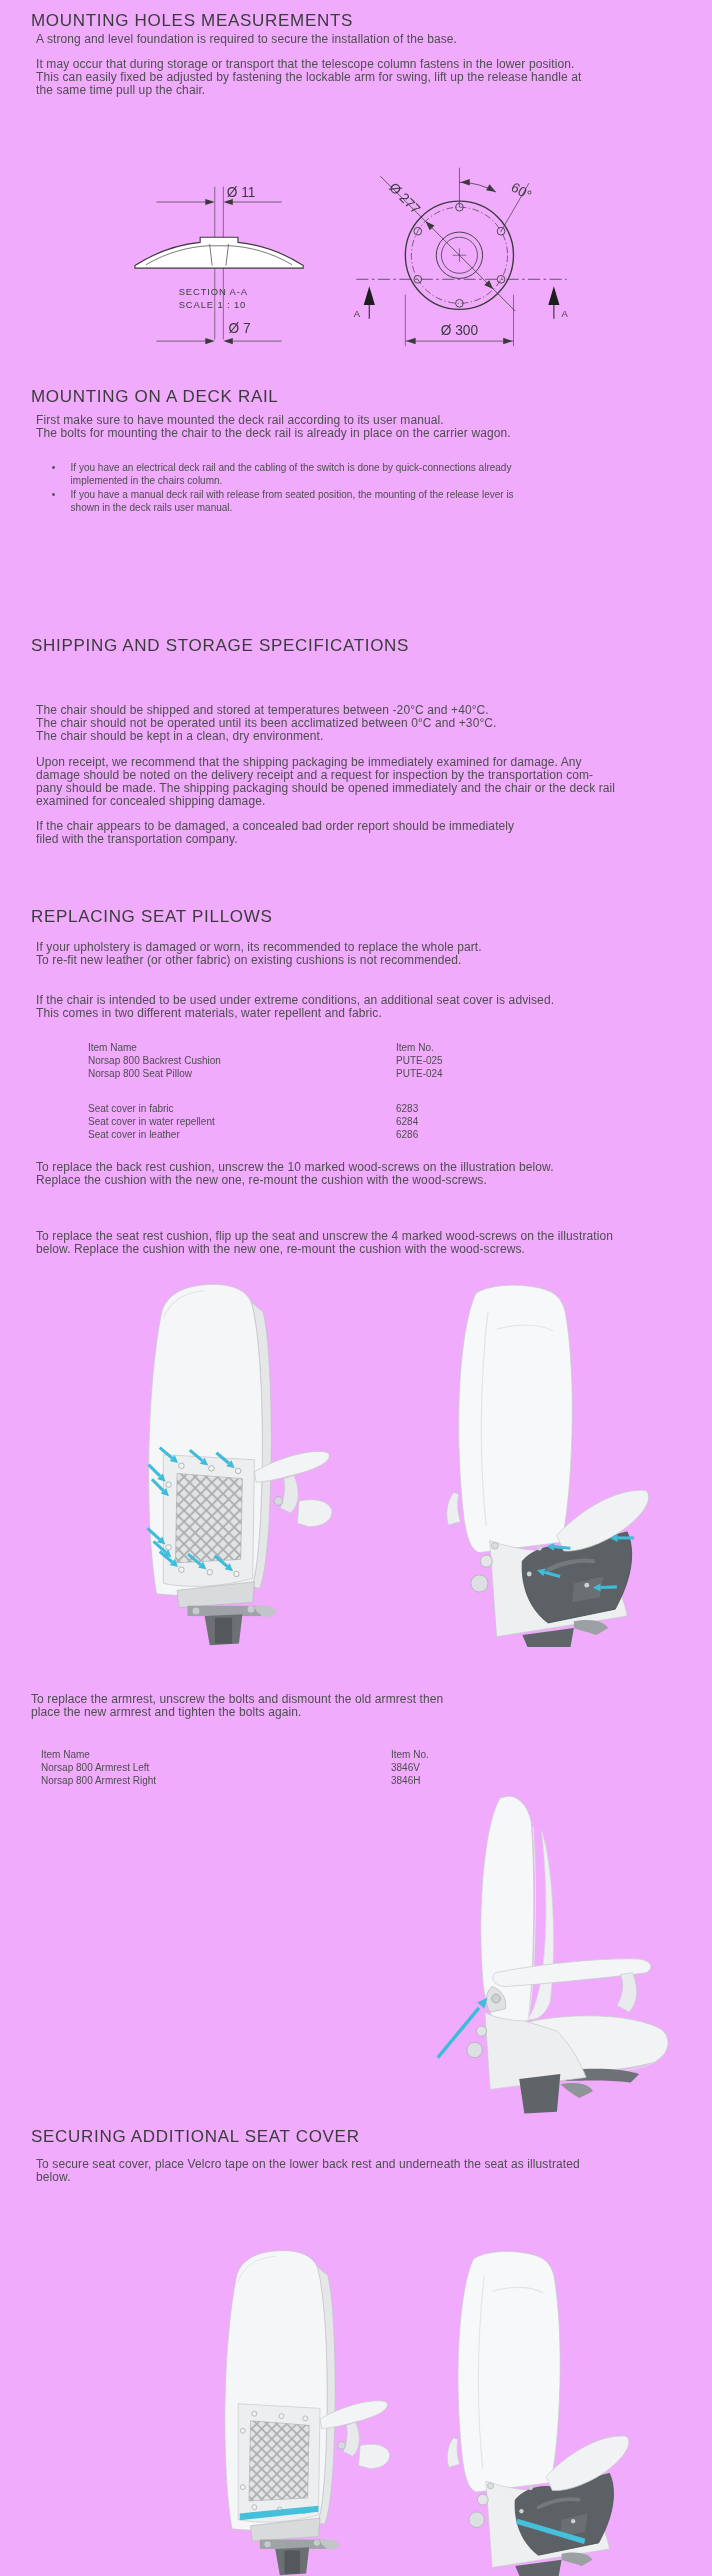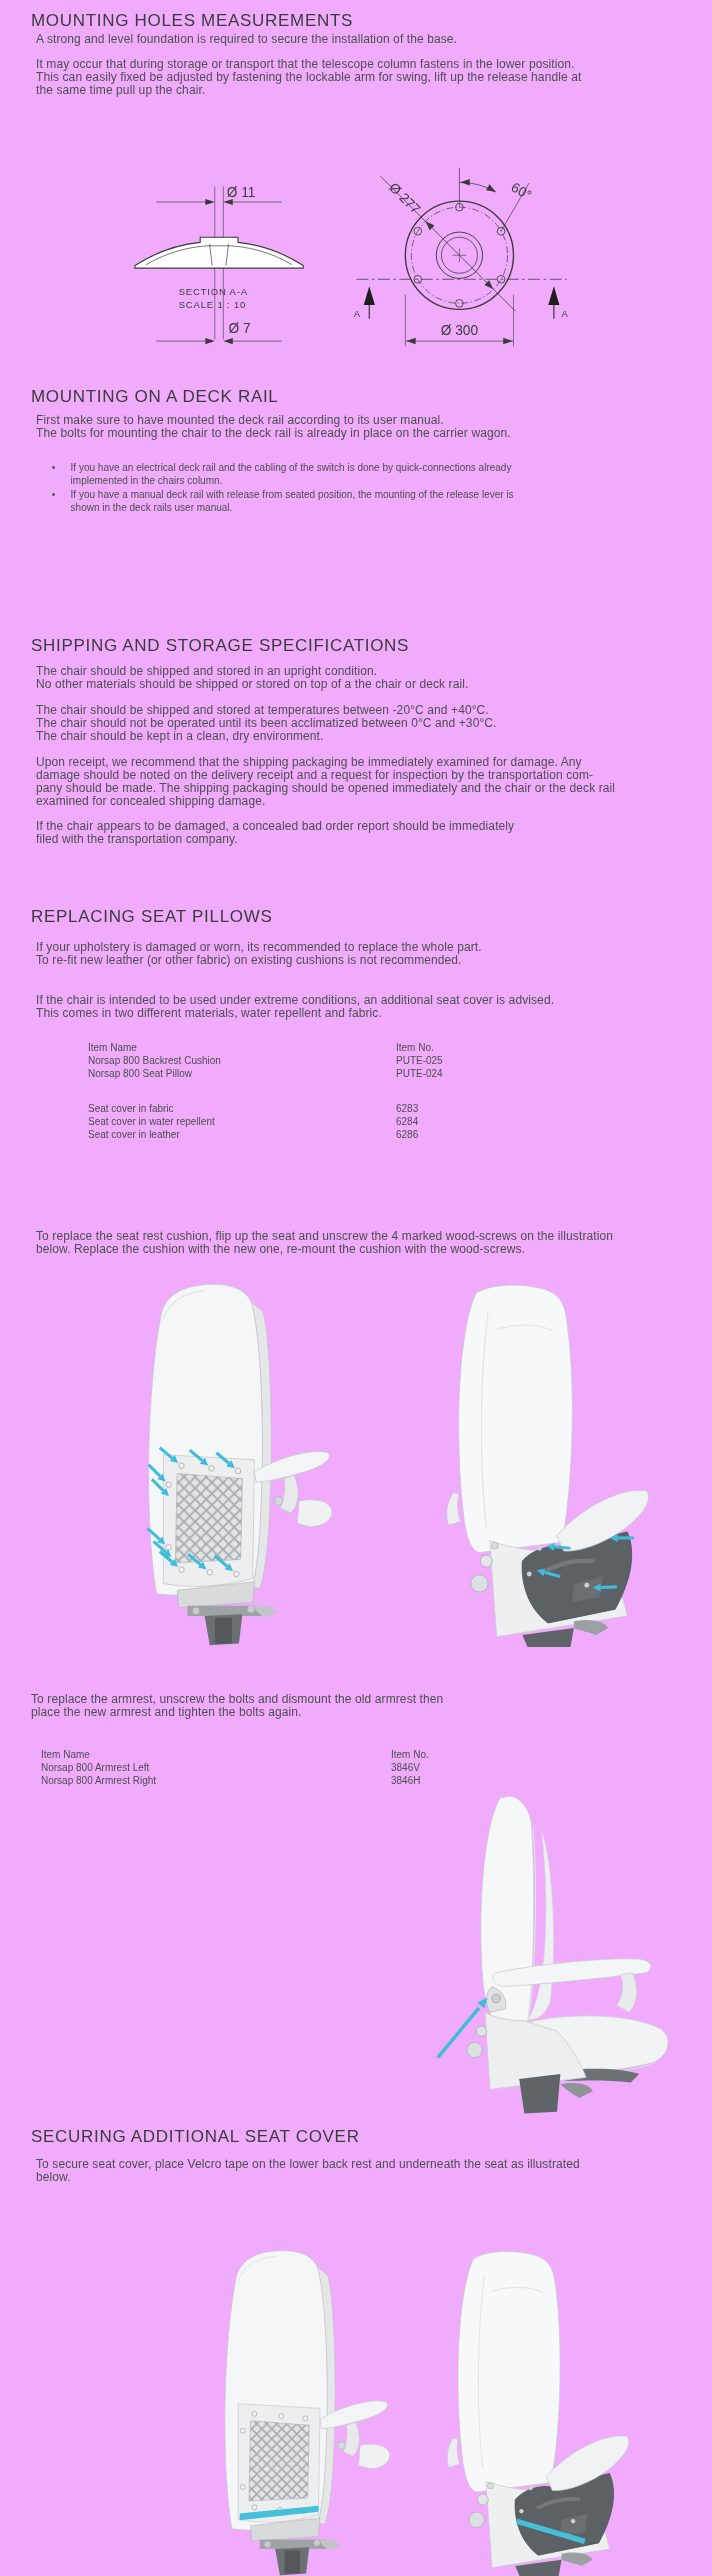--- a/index.html
+++ b/index.html
@@ -195,22 +195,20 @@
   <p class="body" style="left:36px;top:414px">First make sure to have mounted the deck rail according to its user manual.
 The bolts for mounting the chair to the deck rail is already in place on the carrier wagon.</p>
   <ul class="bullets" style="left:50px;top:461px">
     <li>If you have an electrical deck rail and the cabling of the switch is done by quick-connections already
 implemented in the chairs column.</li>
     <li>If you have a manual deck rail with release from seated position, the mounting of the release lever is
 shown in the deck rails user manual.</li>
   </ul>
 
   <h2 class="h-caps" style="left:31px;top:637px">SHIPPING AND STORAGE SPECIFICATIONS</h2>
-  <p class="body" style="left:36px;top:665px">The chair should be shipped and stored in an upright condition.
-No other materials should be shipped or stored on top of a the chair or deck rail.</p>
   <p class="body" style="left:36px;top:704px">The chair should be shipped and stored at temperatures between -20°C and +40°C.
 The chair should not be operated until its been acclimatized between 0°C and +30°C.
 The chair should be kept in a clean, dry environment.</p>
   <p class="body" style="left:36px;top:756px">Upon receipt, we recommend that the shipping packaging be immediately examined for damage. Any
 damage should be noted on the delivery receipt and a request for inspection by the transportation com-
 pany should be made. The shipping packaging should be opened immediately and the chair or the deck rail
 examined for concealed shipping damage.</p>
   <p class="body" style="left:36px;top:820px">If the chair appears to be damaged, a concealed bad order report should be immediately
 filed with the transportation company.</p>
 
@@ -243,20 +241,22 @@
     <div class="row">
       <div class="c1">Seat cover in water repellent</div>
       <div>6284</div>
     </div>
     <div class="row">
       <div class="c1">Seat cover in leather</div>
       <div>6286</div>
     </div>
   </div>
 
+  <p class="body" style="left:36px;top:1161px">To replace the back rest cushion, unscrew the 10 marked wood-screws on the illustration below.
+Replace the cushion with the new one, re-mount the cushion with the wood-screws.</p>
   <p class="body" style="left:36px;top:1230px">To replace the seat rest cushion, flip up the seat and unscrew the 4 marked wood-screws on the illustration
 below. Replace the cushion with the new one, re-mount the cushion with the wood-screws.</p>
 
   <svg style="left:86px;top:1276px" width="567" height="371" viewBox="0 0 660 432">
     <g>
       <use href="#g-chair-back" x="10" y="0"></use>
       <g>
         <use href="#arr" transform="translate(85.7,199.8) rotate(40)"></use>
         <use href="#arr" transform="translate(120.7,202.8) rotate(40)"></use>
         <use href="#arr" transform="translate(151.7,205.8) rotate(40)"></use>

